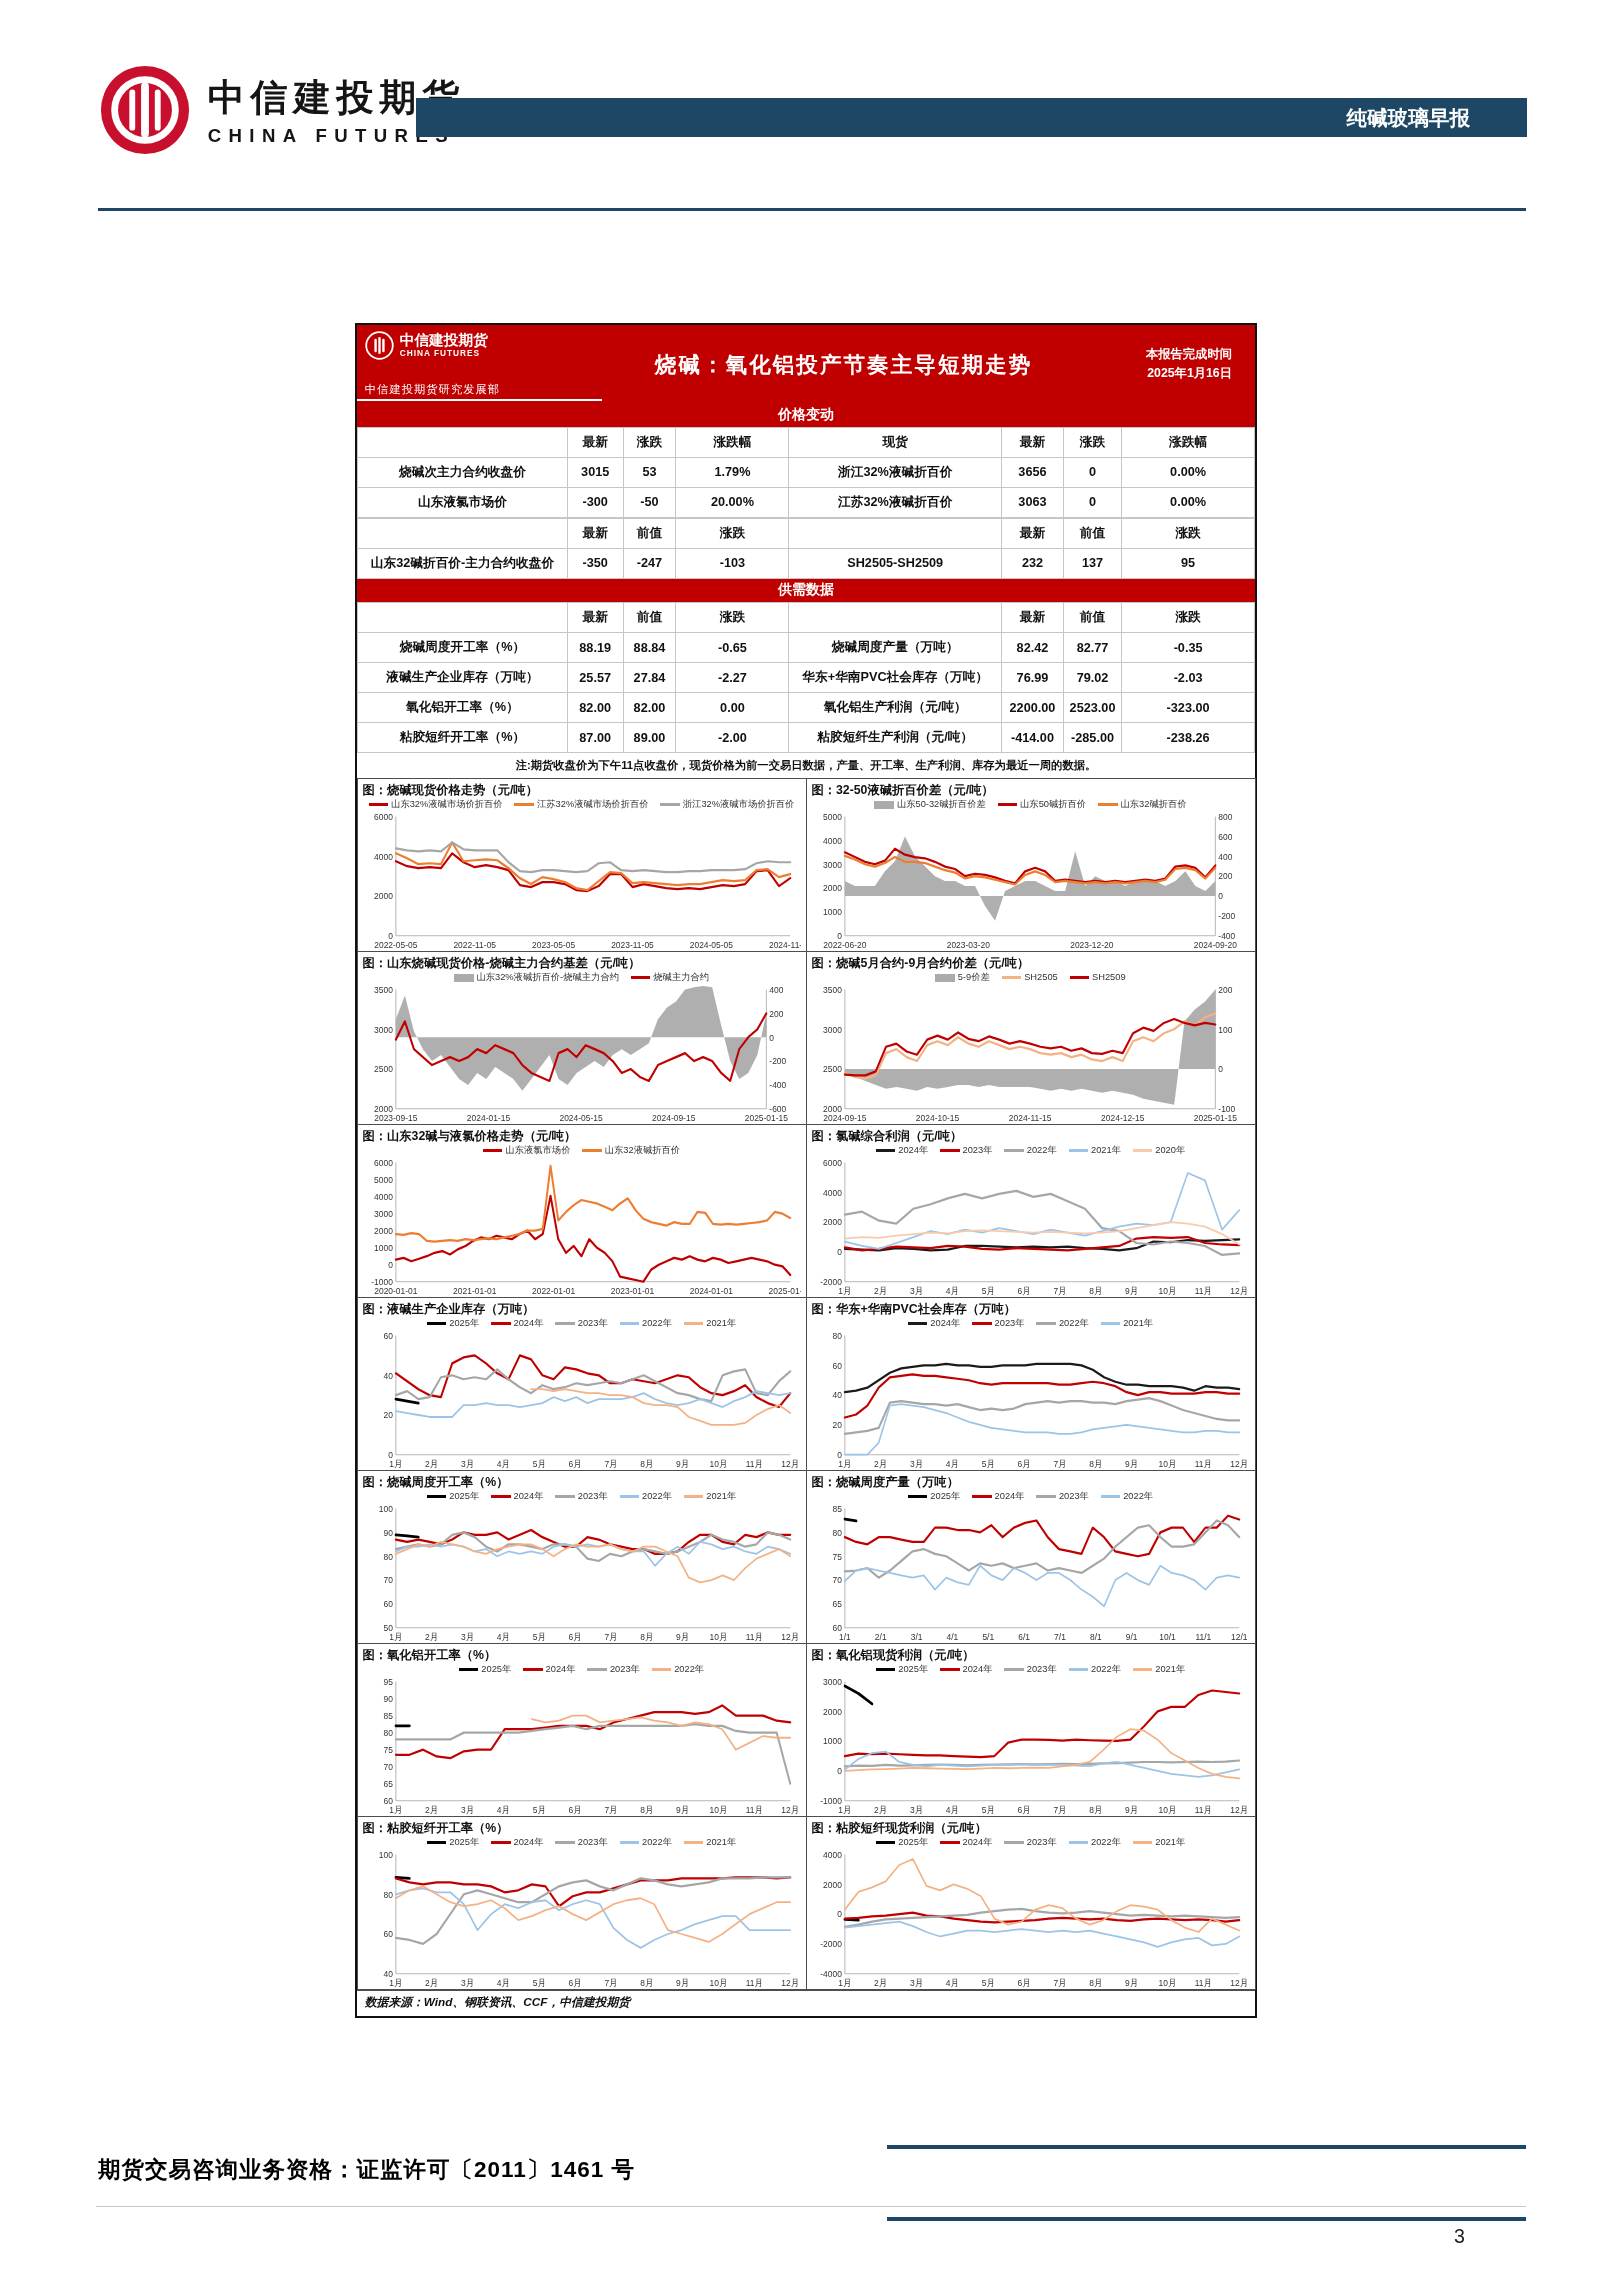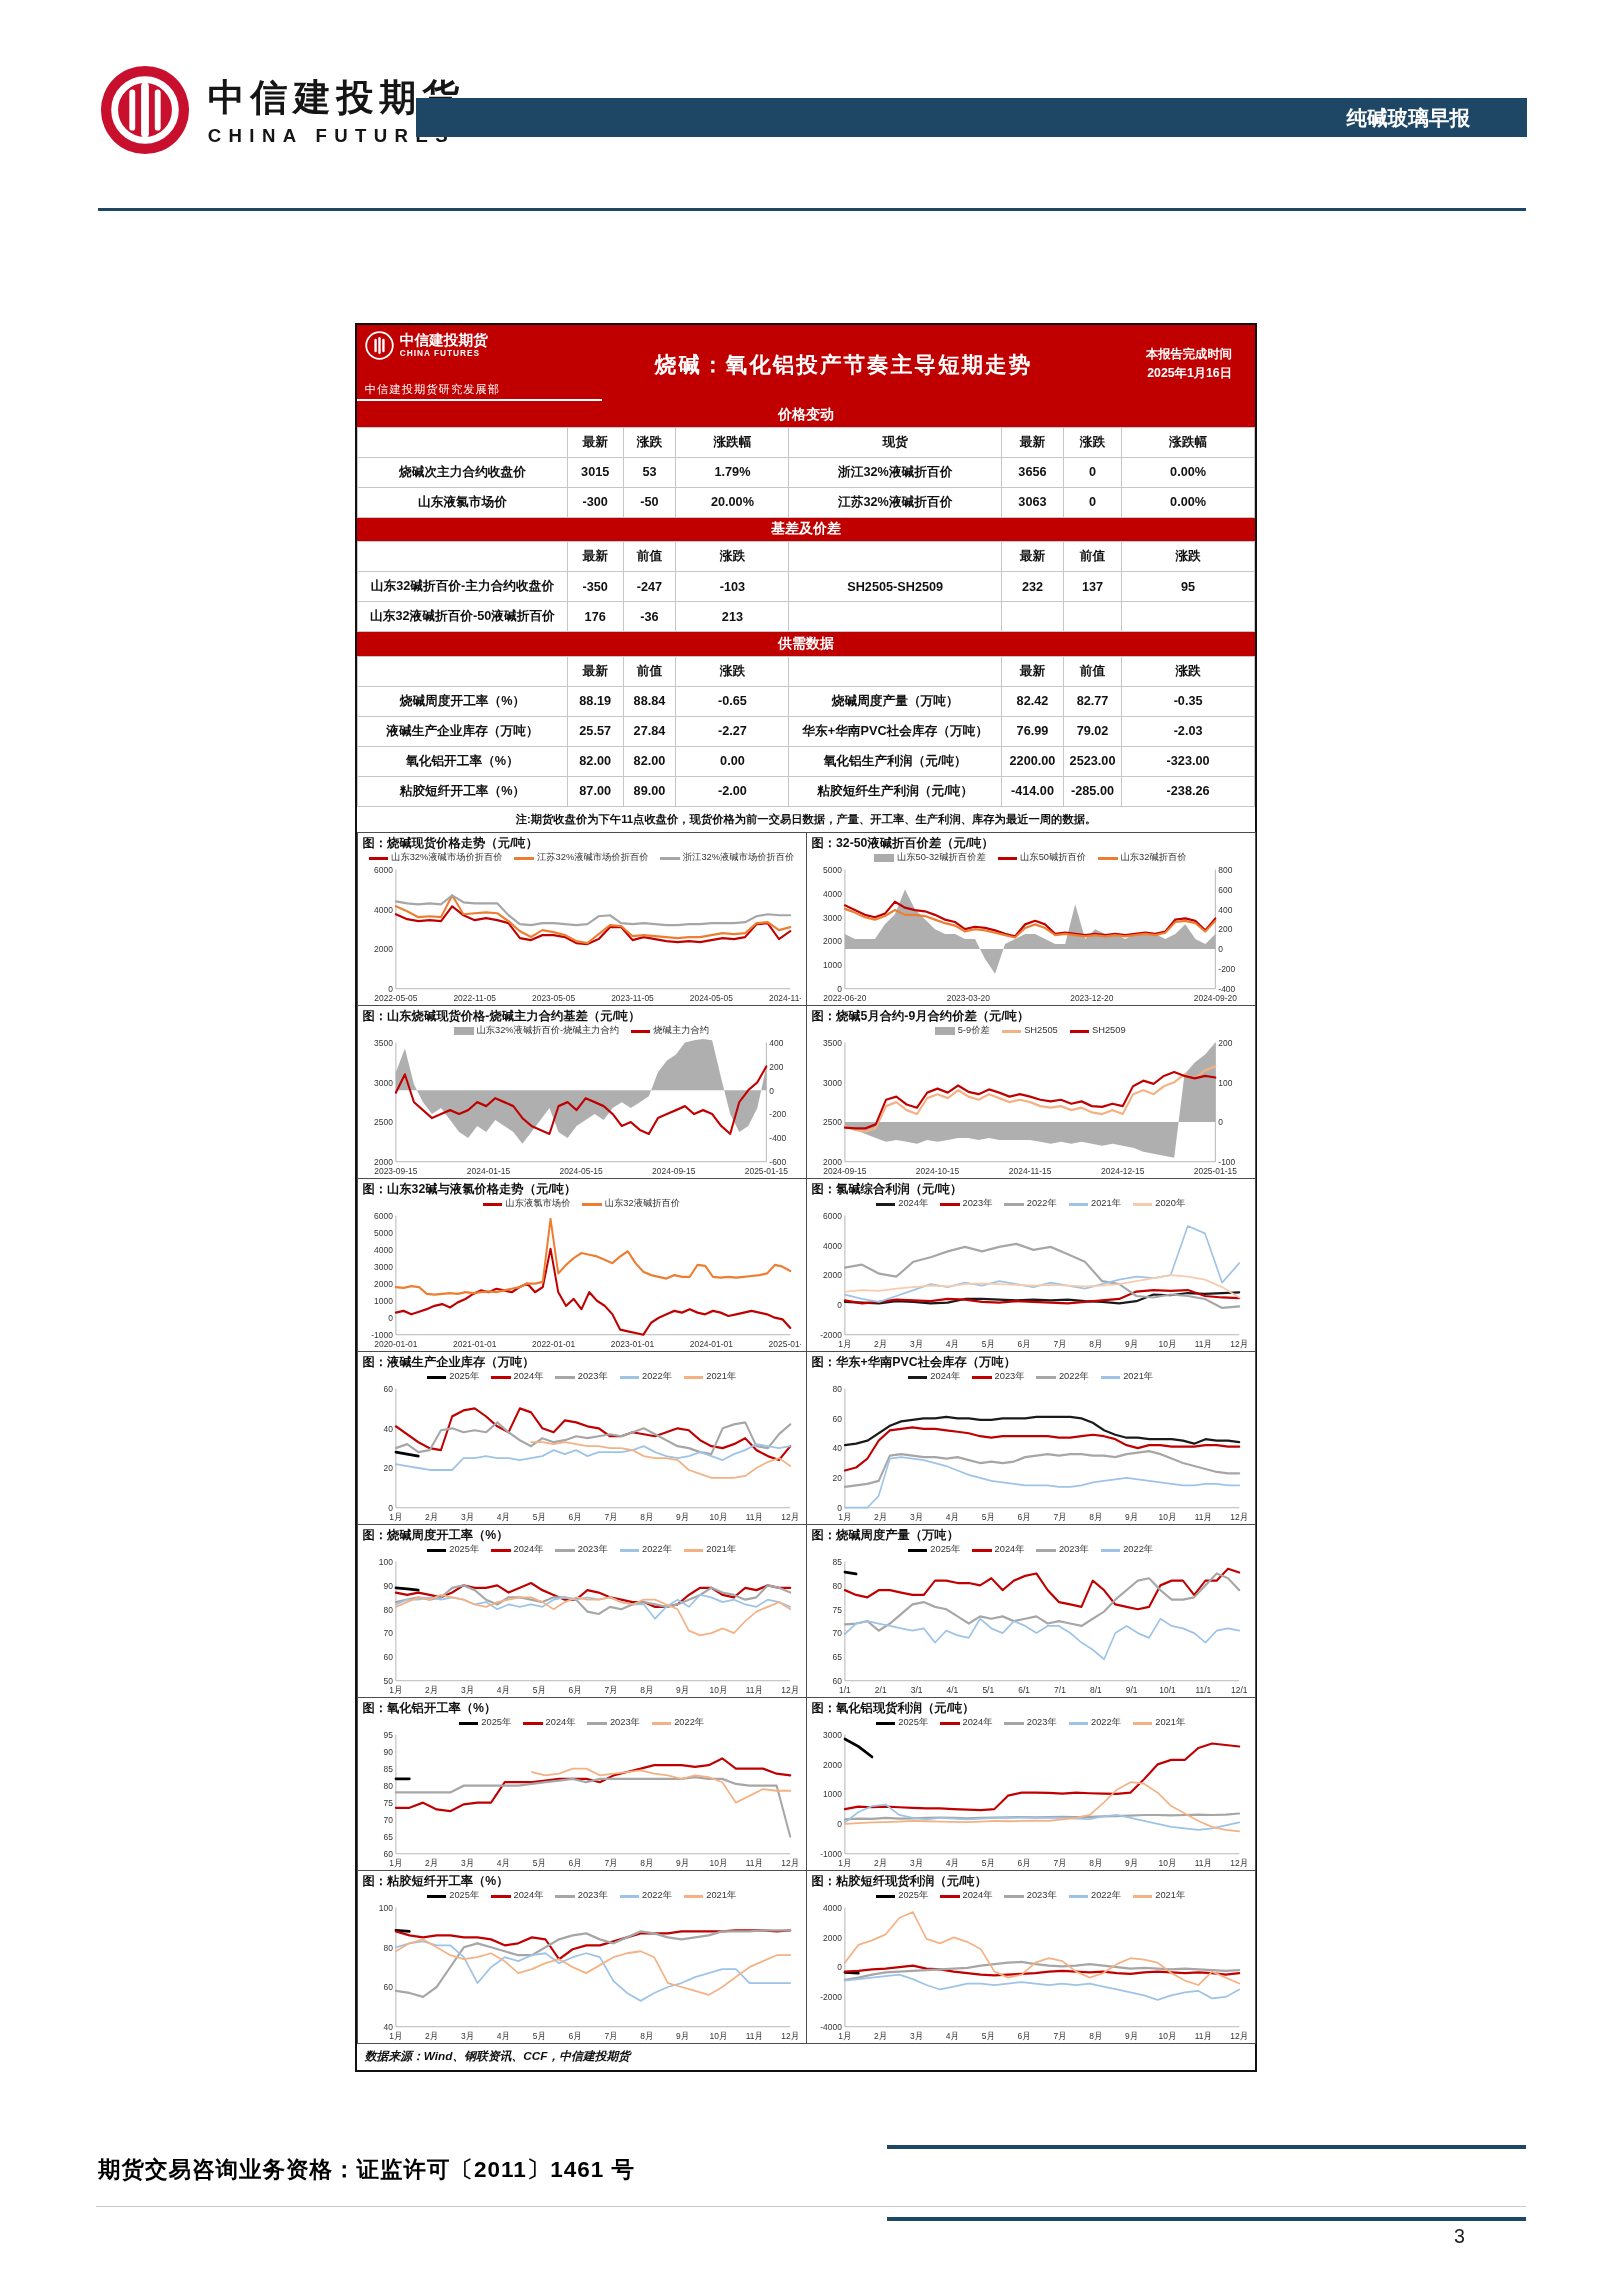--- a/index.html
+++ b/index.html
@@ -136,21 +136,20 @@
             <td>-50</td>
             <td>20.00%</td>
             <td>江苏32%液碱折百价</td>
             <td>3063</td>
             <td>0</td>
             <td>0.00%</td>
           </tr>
         </tbody>
     </table>
 
-    <div class="band">基差及价差</div>
     <table class="dt">
       <colgroup>
           <col style="width:23.4%">
           <col style="width:6.2%">
           <col style="width:5.9%">
           <col style="width:12.6%">
           <col style="width:23.7%">
           <col style="width:6.9%">
           <col style="width:6.5%">
           <col style="width:14.8%">
@@ -168,30 +167,20 @@
           </tr>
           <tr>
             <td>山东32碱折百价-主力合约收盘价</td>
             <td>-350</td>
             <td>-247</td>
             <td>-103</td>
             <td>SH2505-SH2509</td>
             <td>232</td>
             <td>137</td>
             <td>95</td>
-          </tr>
-          <tr>
-            <td>山东32液碱折百价-50液碱折百价</td>
-            <td>176</td>
-            <td>-36</td>
-            <td>213</td>
-            <td></td>
-            <td></td>
-            <td></td>
-            <td></td>
           </tr>
         </tbody>
     </table>
 
     <div class="band">供需数据</div>
     <table class="dt">
       <colgroup>
           <col style="width:23.4%">
           <col style="width:6.2%">
           <col style="width:5.9%">

